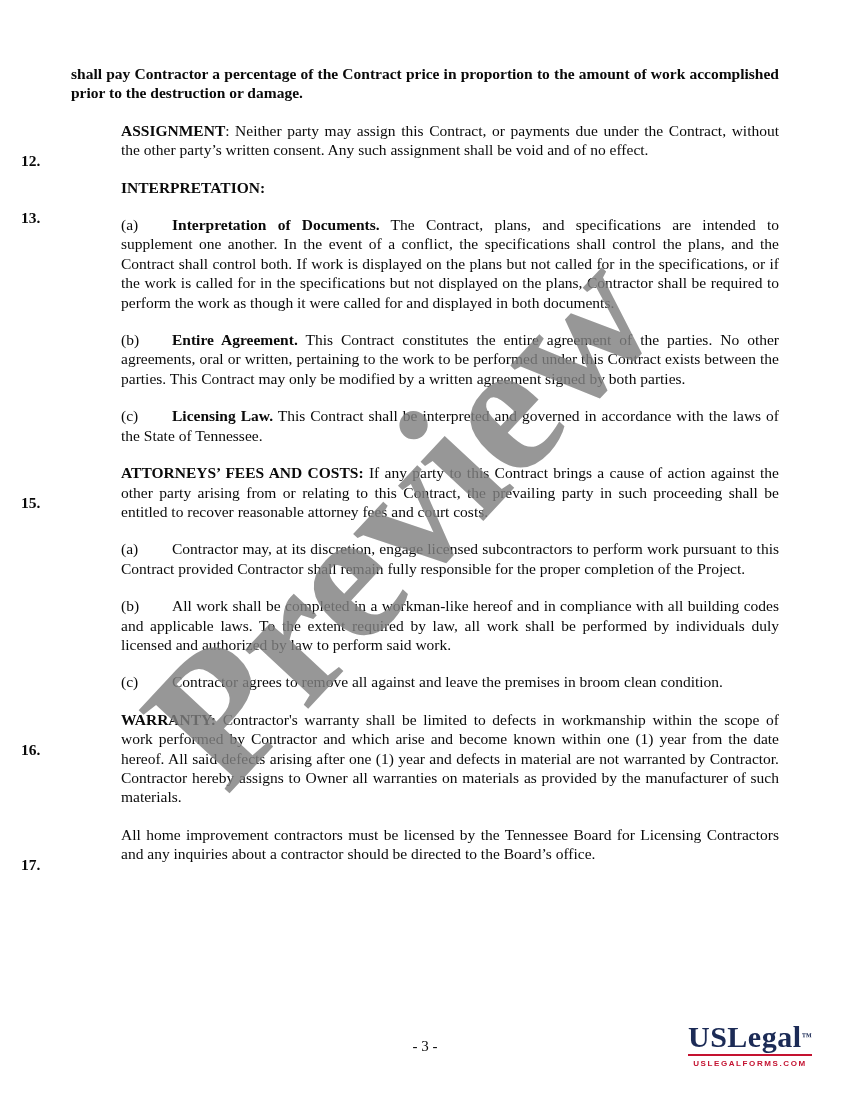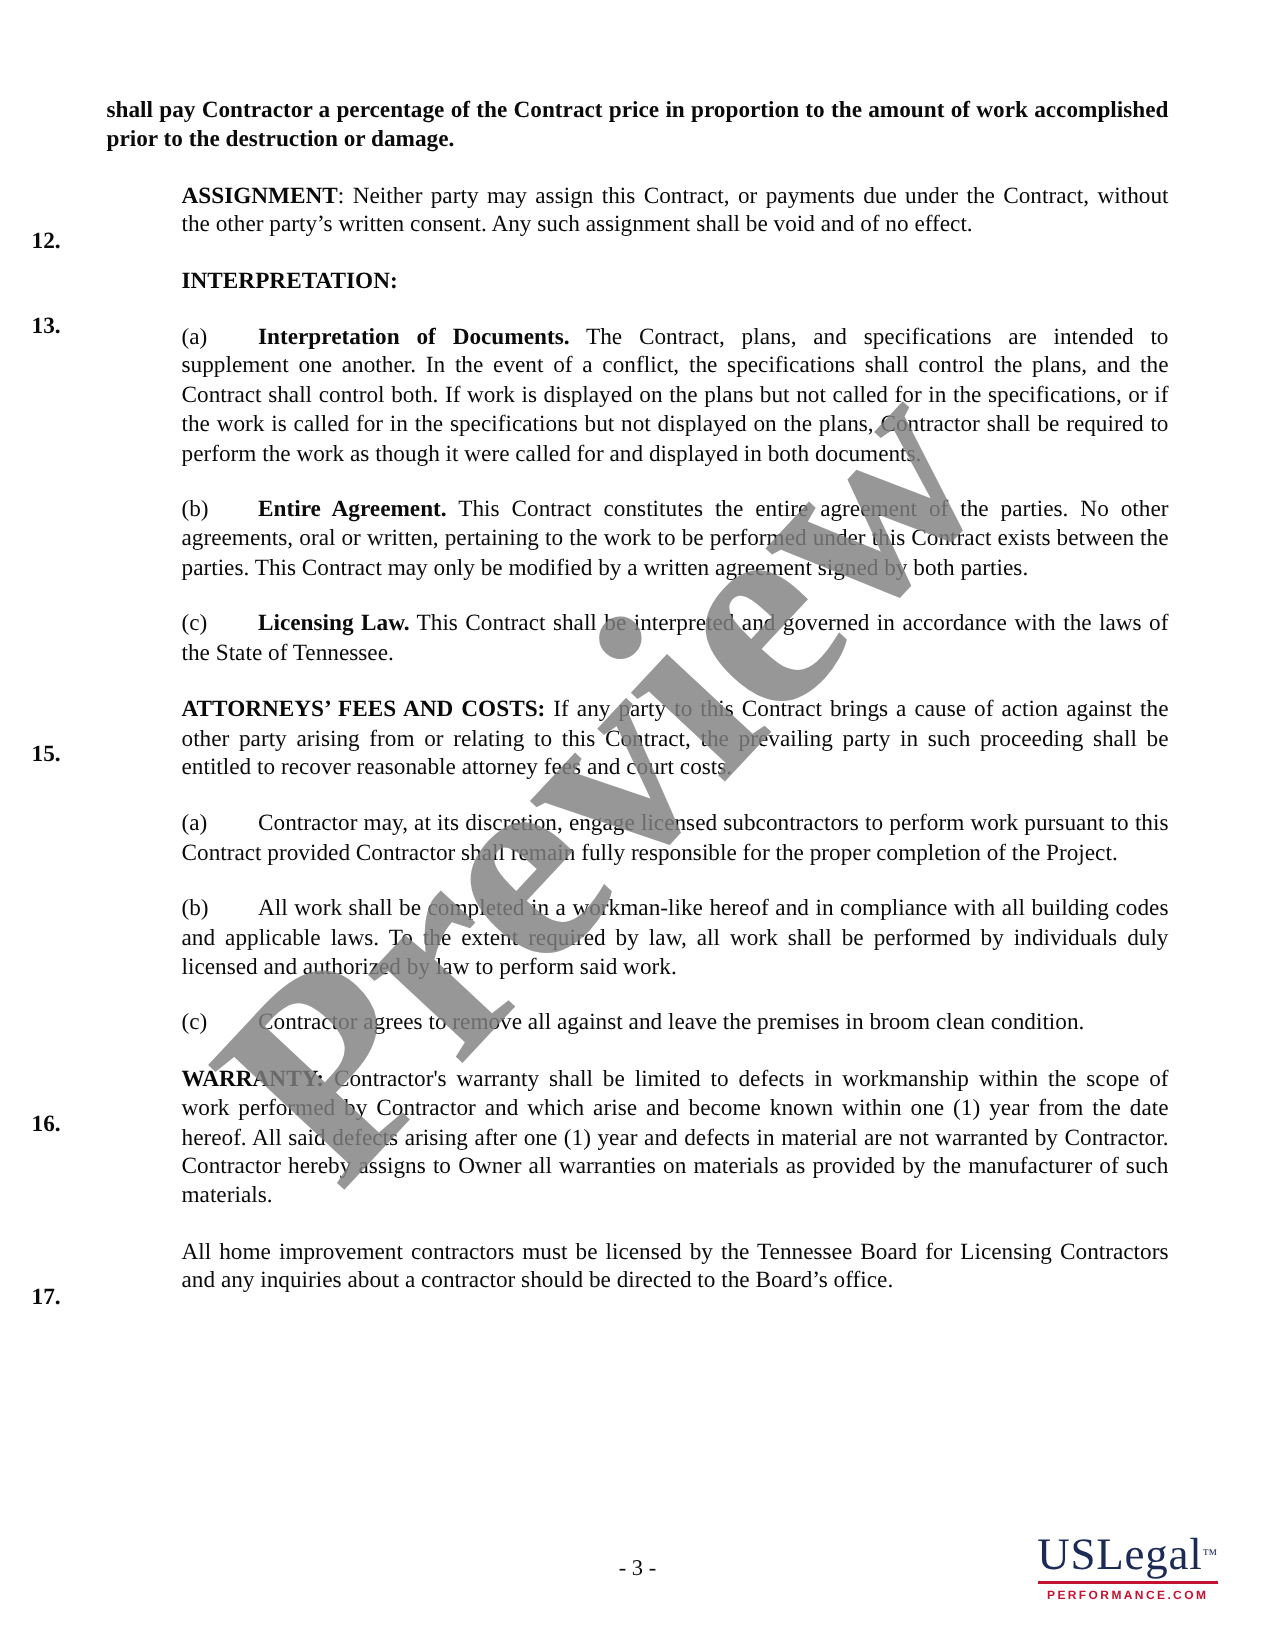--- a/index.html
+++ b/index.html
@@ -64,21 +64,21 @@
   }
   .logo {
     position: absolute;
     right: 38px;
     top: 1022px;
     text-align: center;
     z-index: 2;
   }
   .logo-text {
     font-family: "Liberation Serif", serif;
-    font-weight: normal;
+    font-weight: bold;
     font-size: 30px;
     line-height: 30px;
     color: #1c2b56;
     letter-spacing: 0.5px;
     white-space: nowrap;
   }
   .logo-text .tm {
     font-size: 10px;
     vertical-align: top;
     color: #1c2b56;
@@ -137,16 +137,16 @@
       <p class="para"><span class="num">17.</span><b class="lead"></b><span>All home improvement contractors must be licensed by the Tennessee Board for Licensing Contractors and any inquiries about a contractor should be directed to the Board’s office.</span></p>
     </div>
 
   </div>
 
   <div class="footer-pagenum">- 3 -</div>
 
   <div class="logo">
     <div class="logo-text"><span>USLegal</span><span class="tm">™</span></div>
     <div class="logo-rule"></div>
-    <div class="logo-site">PERFORMANCE.COM</div>
+    <div class="logo-site">USLEGALFORMS.COM</div>
   </div>
 
 </div>
 
 </body></html>

